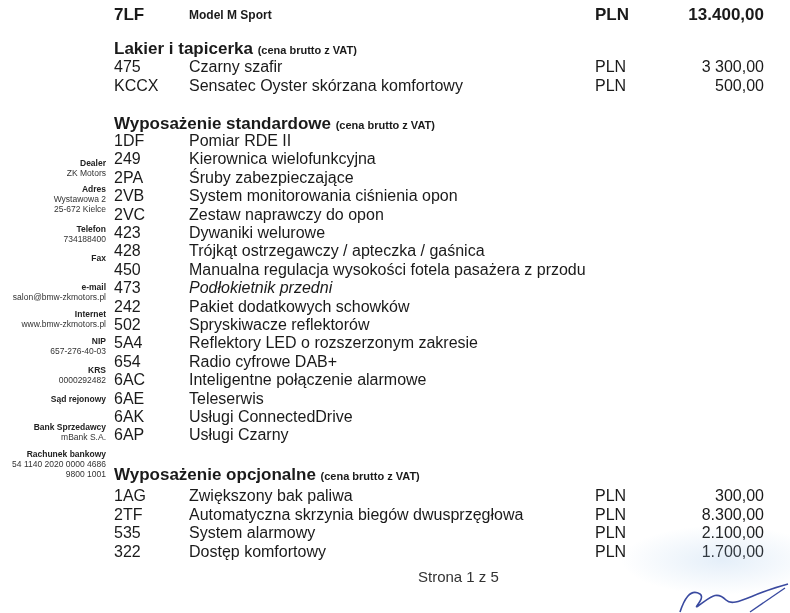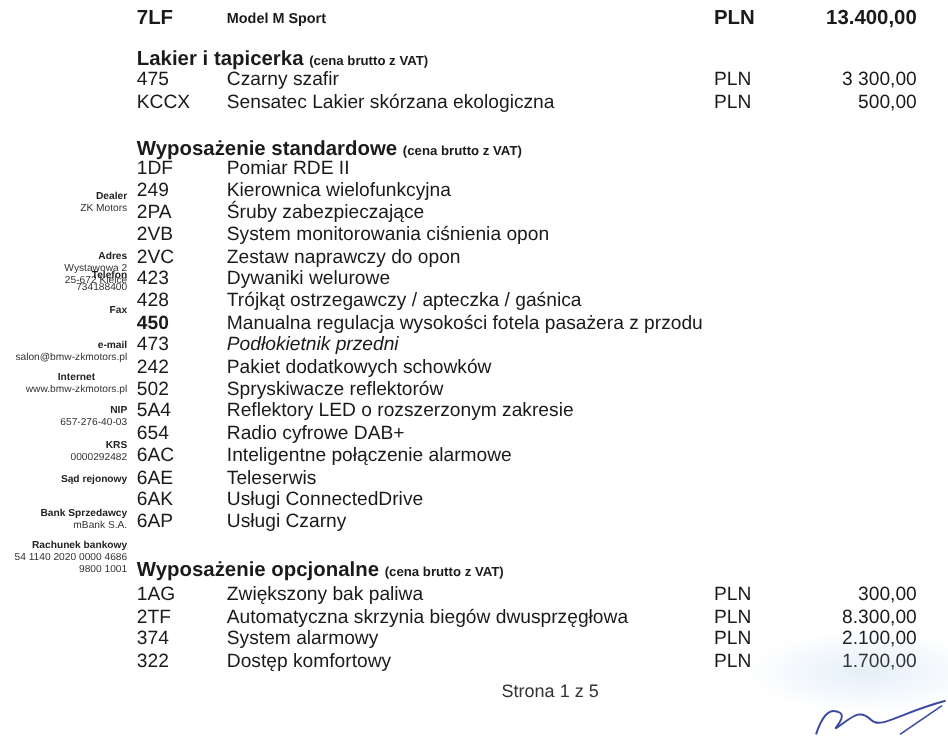--- a/index.html
+++ b/index.html
@@ -36,21 +36,21 @@
 </div>
 <div id="paint-rows">
     <div>
       <div class="code" style="top: 58px;">475</div>
       <div class="desc" style="top: 58px;">Czarny szafir</div>
       <div class="cur" style="top: 58px;">PLN</div>
       <div class="amt" style="top: 58px;">3 300,00</div>
     </div>
     <div>
       <div class="code" style="top: 76.5px;">KCCX</div>
-      <div class="desc" style="top: 76.5px;">Sensatec Lakier skórzana ekologiczna</div>
+      <div class="desc" style="top: 76.5px;">Sensatec Oyster skórzana komfortowy</div>
       <div class="cur" style="top: 76.5px;">PLN</div>
       <div class="amt" style="top: 76.5px;">500,00</div>
     </div>
   </div>
 
 <div class="sect" style="top:114px;">
   <span>Wyposażenie standardowe</span>
   <span class="note">(cena brutto z VAT)</span>
 </div>
 <div id="std-rows">
@@ -76,21 +76,21 @@
     </div>
     <div>
       <div class="code" style="top: 224px;">423</div>
       <div class="desc" style="top: 224px;">Dywaniki welurowe</div>
     </div>
     <div>
       <div class="code" style="top: 242.4px;">428</div>
       <div class="desc" style="top: 242.4px;">Trójkąt ostrzegawczy / apteczka / gaśnica</div>
     </div>
     <div>
-      <div class="code" style="top: 260.8px; font-weight: bold;">450</div>
+      <div class="code" style="top: 260.8px;">450</div>
       <div class="desc" style="top: 260.8px;">Manualna regulacja wysokości fotela pasażera z przodu</div>
     </div>
     <div>
       <div class="code" style="top: 279.2px;">473</div>
       <div class="desc" style="top: 279.2px; font-style: italic;">Podłokietnik przedni</div>
     </div>
     <div>
       <div class="code" style="top: 297.6px;">242</div>
       <div class="desc" style="top: 297.6px;">Pakiet dodatkowych schowków</div>
     </div>
@@ -135,54 +135,54 @@
       <div class="cur" style="top: 487px;">PLN</div>
       <div class="amt" style="top: 487px;">300,00</div>
     </div>
     <div>
       <div class="code" style="top: 505.5px;">2TF</div>
       <div class="desc" style="top: 505.5px;">Automatyczna skrzynia biegów dwusprzęgłowa</div>
       <div class="cur" style="top: 505.5px;">PLN</div>
       <div class="amt" style="top: 505.5px;">8.300,00</div>
     </div>
     <div>
-      <div class="code" style="top: 524px;">374</div>
+      <div class="code" style="top: 524px;">535</div>
       <div class="desc" style="top: 524px;">System alarmowy</div>
       <div class="cur" style="top: 524px;">PLN</div>
       <div class="amt" style="top: 524px;">2.100,00</div>
     </div>
     <div>
       <div class="code" style="top: 542.5px;">322</div>
       <div class="desc" style="top: 542.5px;">Dostęp komfortowy</div>
       <div class="cur" style="top: 542.5px;">PLN</div>
       <div class="amt" style="top: 542.5px;">1.700,00</div>
     </div>
   </div>
 
 <div class="side" style="top:158px;">
   <div class="lbl">Dealer</div>
   <div>ZK Motors</div>
 </div>
-<div class="side" style="top:184px;margin-top:24px;">
+<div class="side" style="top:184px;">
   <div class="lbl">Adres</div>
   <div>Wystawowa 2</div>
   <div>25-672 Kielce</div>
 </div>
 <div class="side" style="top:224px;">
   <div class="lbl">Telefon</div>
   <div>734188400</div>
 </div>
 <div class="side" style="top:253px;">
   <div class="lbl">Fax</div>
 </div>
 <div class="side" style="top:282px;">
   <div class="lbl">e-mail</div>
   <div>salon@bmw-zkmotors.pl</div>
 </div>
-<div class="side" style="top:309px;text-align:center;">
+<div class="side" style="top:309px;">
   <div class="lbl">Internet</div>
   <div>www.bmw-zkmotors.pl</div>
 </div>
 <div class="side" style="top:336px;">
   <div class="lbl">NIP</div>
   <div>657-276-40-03</div>
 </div>
 <div class="side" style="top:365px;">
   <div class="lbl">KRS</div>
   <div>0000292482</div>

